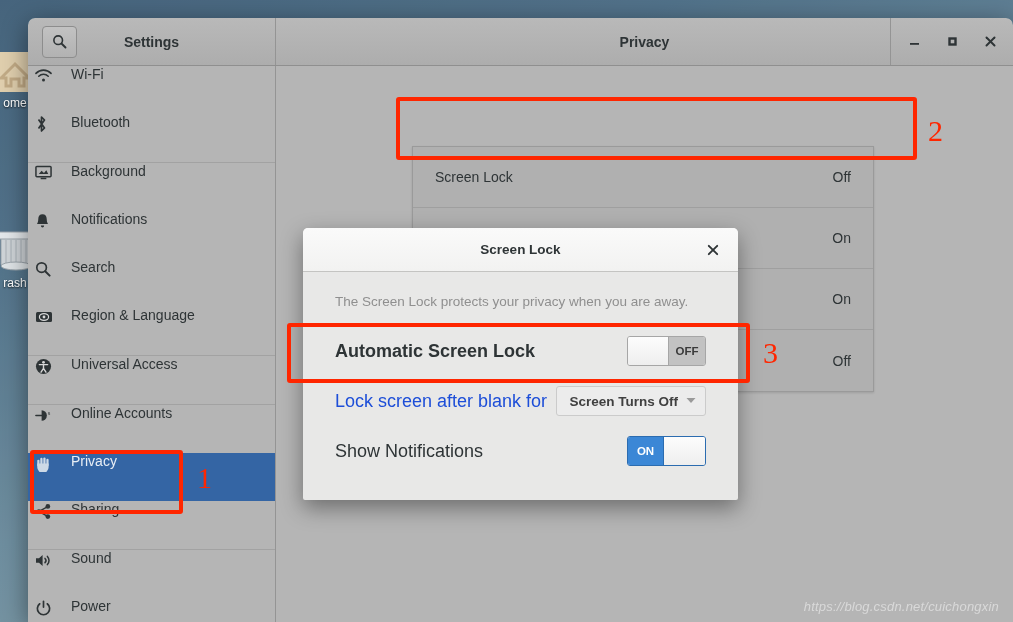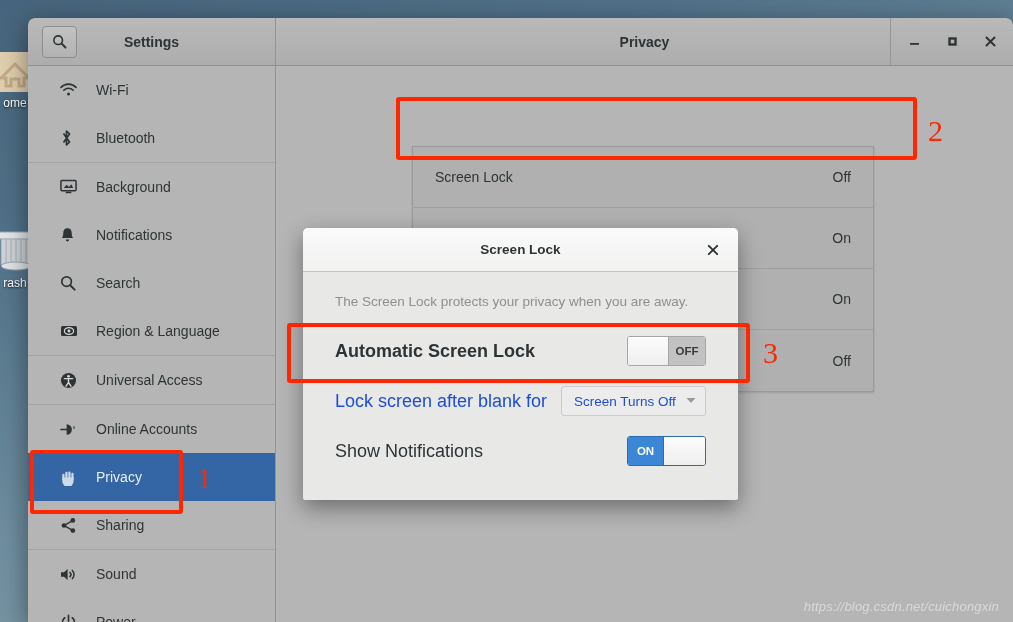--- a/index.html
+++ b/index.html
@@ -99,22 +99,22 @@
   
   #sidebar {
     width: 247px;
     background: #b5b5b5;
     border-right: 1px solid #949494;
     flex: none;
     overflow: hidden;
   }
   .nav-item {
     height: 48px;
-    display: flex; align-items: center;
-    padding-left: 32px;
+    display: flex; align-items: flex-start;
+    padding-left: 7px;
     font-size: 14px;
     color: #2e3436;
     cursor: pointer;
     box-sizing: border-box;
   }
   .nav-item .nic {
     width: 26px; height: 20px;
     display: flex; align-items: center; justify-content: flex-start;
     margin-right: 10px;
     color: #2e3436;
@@ -246,23 +246,24 @@
   }
 
   
   .combo {
     min-width: 145px; height: 30px;
     background: #ececec;
     border: 1px solid #cbcbcb;
     border-radius: 3px;
     display: flex; align-items: center; justify-content: space-between;
     padding: 0 9px 0 12px;
-    font-size: 13.5px; color: #1d4ed8;
+    font-size: 13.5px; color: #404040;
     cursor: pointer;
     box-sizing: border-box;
+    font-weight: bold;
   }
   .combo .arrow { margin-left: 8px; font-size: 9px; }
 
   
   .ann-box {
     position: absolute;
     border: 4px solid #ff2600;
     border-radius: 3px;
     pointer-events: none;
     z-index: 40;

